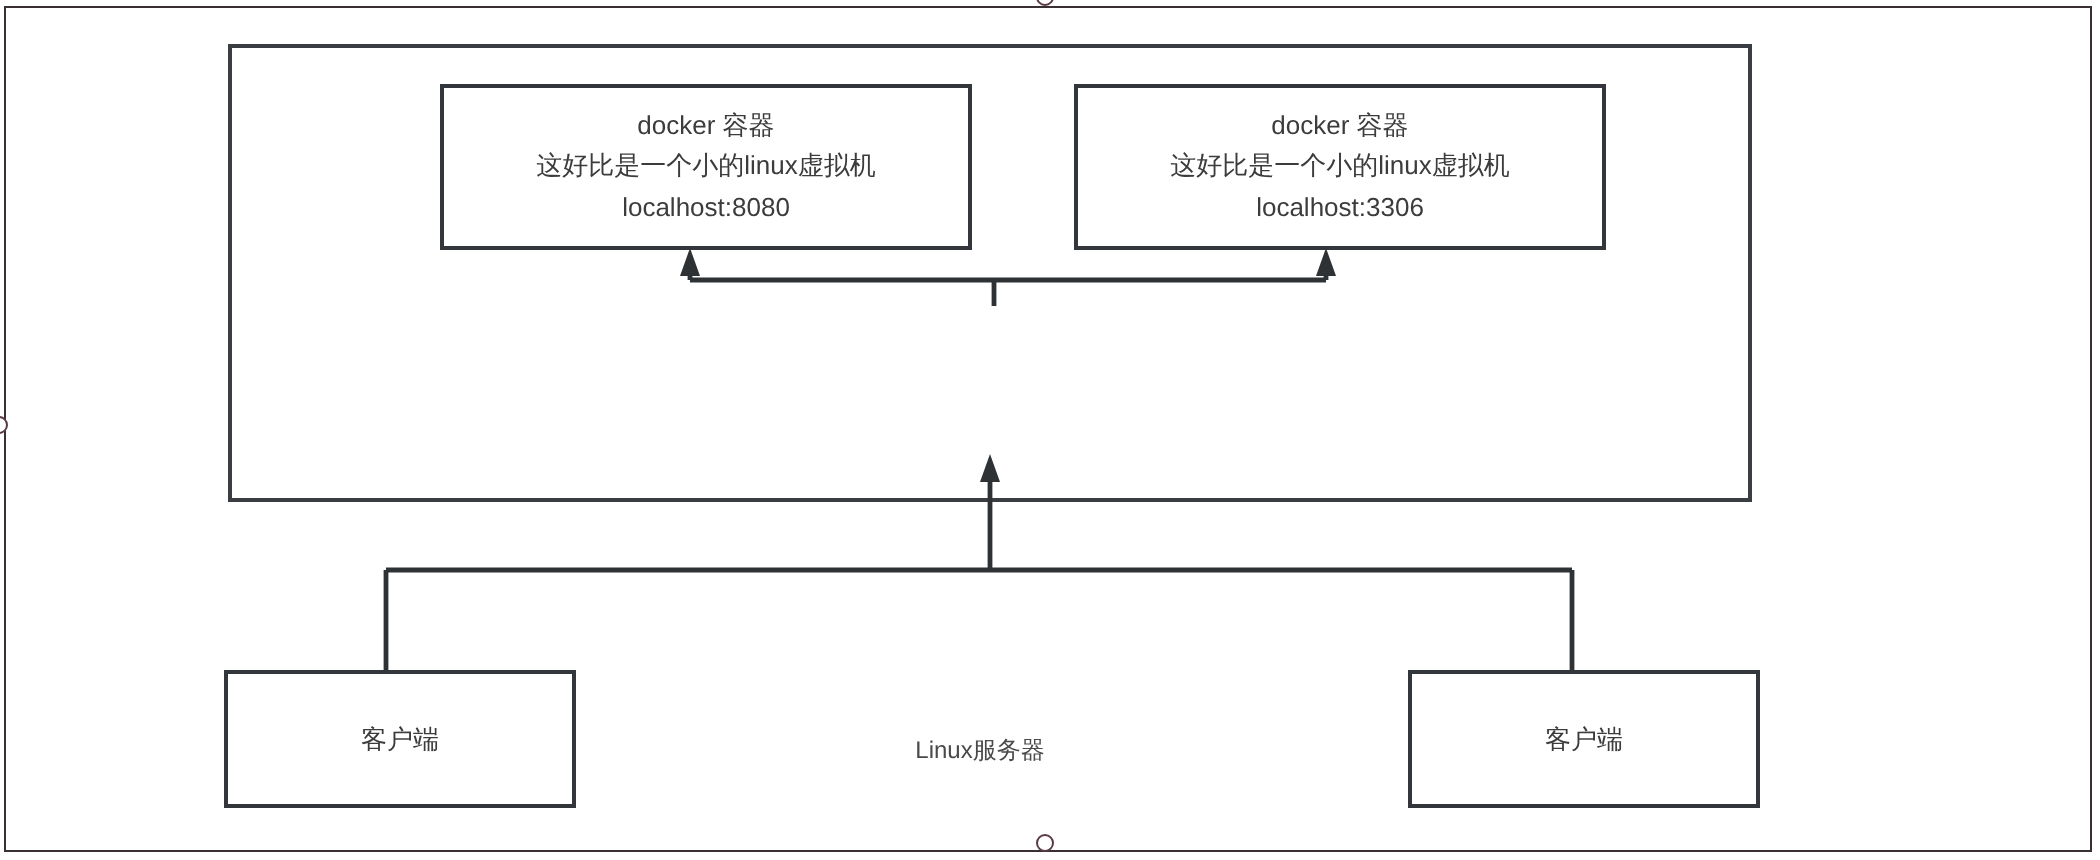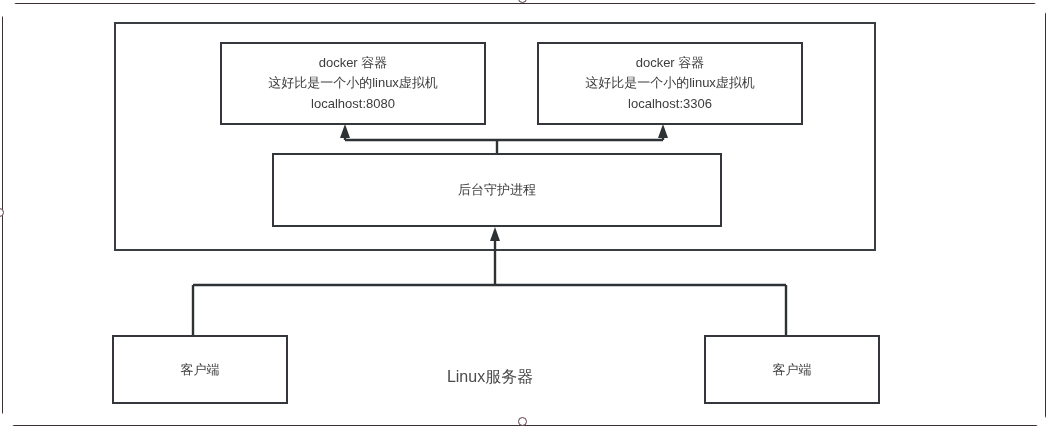--- a/index.html
+++ b/index.html
@@ -10,21 +10,20 @@
   body {
     font-family: "Liberation Sans", "DejaVu Sans", sans-serif;
   }
   #canvas {
     position: relative;
     width: 1050px;
     height: 430px;
     background: #ffffff;
     overflow: hidden;
     box-sizing: border-box;
-    border-radius: 28px;
   }
   
   .page-frame {
     position: absolute;
     left: 2px;
     top: 3px;
     width: 1044px;
     height: 423px;
     border: 1px solid #3a2f33;
     box-sizing: border-box;
@@ -97,21 +96,21 @@
   #client-left  { left: 112px; }
   #client-right { left: 704px; }
 
   
   #server-label {
     position: absolute;
     left: 400px;
     top: 367px;
     width: 180px;
     text-align: center;
-    font-size: 16px;
+    font-size: 12px;
     color: #4a4a4a;
     white-space: nowrap;
   }
 
   
   #wires {
     position: absolute;
     left: 0;
     top: 0;
     width: 1050px;
@@ -131,23 +130,20 @@
     <span class="line">这好比是一个小的linux虚拟机</span>
     <span class="line">localhost:8080</span>
   </div>
 
   <div class="box container-box" id="container-right">
     <span class="line">docker 容器</span>
     <span class="line">这好比是一个小的linux虚拟机</span>
     <span class="line">localhost:3306</span>
   </div>
 
-  <div class="box" id="daemon-box">
-    <span>后台守护进程</span>
-  </div>
 
   <div class="box client-box" id="client-left">
     <span>客户端</span>
   </div>
   <div class="box client-box" id="client-right">
     <span>客户端</span>
   </div>
 
   <div id="server-label">Linux服务器</div>
 

